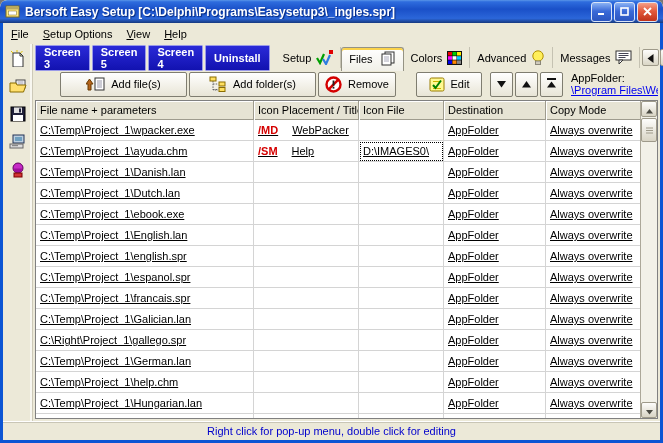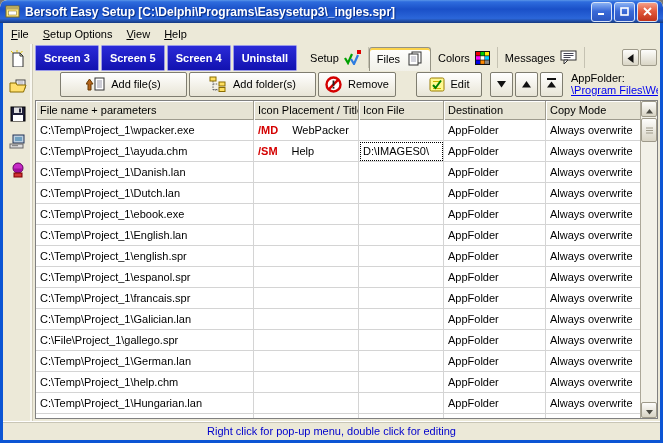--- a/index.html
+++ b/index.html
@@ -212,20 +212,29 @@
                     <rect x="1" y="5.2" width="4" height="3.5" fill="#F0F"></rect>
                     <rect x="5.5" y="5.2" width="4" height="3.5" fill="#FFF"></rect>
                     <rect x="10" y="5.2" width="4" height="3.5" fill="#0CF"></rect>
                     <rect x="1" y="9.4" width="4" height="3.5" fill="#00E"></rect>
                     <rect x="5.5" y="9.4" width="4" height="3.5" fill="#F80"></rect>
                     <rect x="10" y="9.4" width="4" height="3.5" fill="#888"></rect>
                   </svg>
                 </span>
               </div>
               <div class="tab">
+                <span class="tab-label">Advanced</span>
+                <span class="tab-icon">
+                  <svg width="14" height="16" viewBox="0 0 14 16">
+                    <circle cx="7" cy="6" r="5.2" fill="#FFEF5A" stroke="#B09000"></circle>
+                    <rect x="4.5" y="11" width="5" height="3.5" fill="#CFCABC" stroke="#8A8678"></rect>
+                  </svg>
+                </span>
+              </div>
+              <div class="tab">
                 <span class="tab-label">Messages</span>
                 <span class="tab-icon">
                   <svg width="17" height="15" viewBox="0 0 17 15">
                     <rect x="1" y="1" width="15" height="9" fill="#fff" stroke="#333"></rect>
                     <path d="M4 10v4l4-4z" fill="#fff" stroke="#333"></path>
                     <path d="M3.5 3.5h10M3.5 5.5h10M3.5 7.5h7" stroke="#445"></path>
                   </svg>
                 </span>
               </div>
             </span>
@@ -310,21 +319,21 @@
 
         <div class="tablearea">
           <div class="grid">
             <div class="header-row">
                 <div class="th c1">File name + parameters</div>
                 <div class="th c2">Icon Placement / Title</div>
                 <div class="th c3">Icon File</div>
                 <div class="th c4">Destination</div>
                 <div class="th c5">Copy Mode</div>
               </div>
-            <div style="display:flex;flex-direction:column;flex:1;overflow:hidden;">
+            <div style="display:flex;flex-direction:column;flex:1;overflow:hidden;text-decoration:underline;">
                 <div class="tr">
                   <div class="td c1">C:\Temp\Project_1\wpacker.exe</div>
                   <div class="td c2"><span class="flag">/MD</span>WebPacker</div>
                   <div class="td c3"></div>
                   <div class="td c4">AppFolder</div>
                   <div class="td c5">Always overwrite</div>
                 </div>
                 <div class="tr">
                   <div class="td c1">C:\Temp\Project_1\ayuda.chm</div>
                   <div class="td c2"><span class="flag">/SM</span>Help</div>
@@ -382,21 +391,21 @@
                   <div class="td c5">Always overwrite</div>
                 </div>
                 <div class="tr">
                   <div class="td c1">C:\Temp\Project_1\Galician.lan</div>
                   <div class="td c2"></div>
                   <div class="td c3"></div>
                   <div class="td c4">AppFolder</div>
                   <div class="td c5">Always overwrite</div>
                 </div>
                 <div class="tr">
-                  <div class="td c1">C:\File\Project_1\gallego.spr</div>
+                  <div class="td c1">C:\Right\Project_1\gallego.spr</div>
                   <div class="td c2"></div>
                   <div class="td c3"></div>
                   <div class="td c4">AppFolder</div>
                   <div class="td c5">Always overwrite</div>
                 </div>
                 <div class="tr">
                   <div class="td c1">C:\Temp\Project_1\German.lan</div>
                   <div class="td c2"></div>
                   <div class="td c3"></div>
                   <div class="td c4">AppFolder</div>

